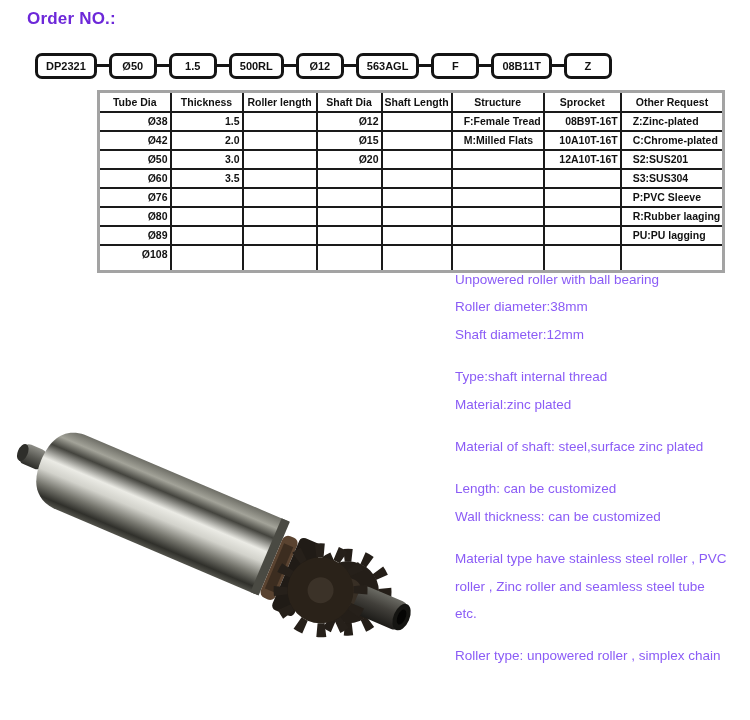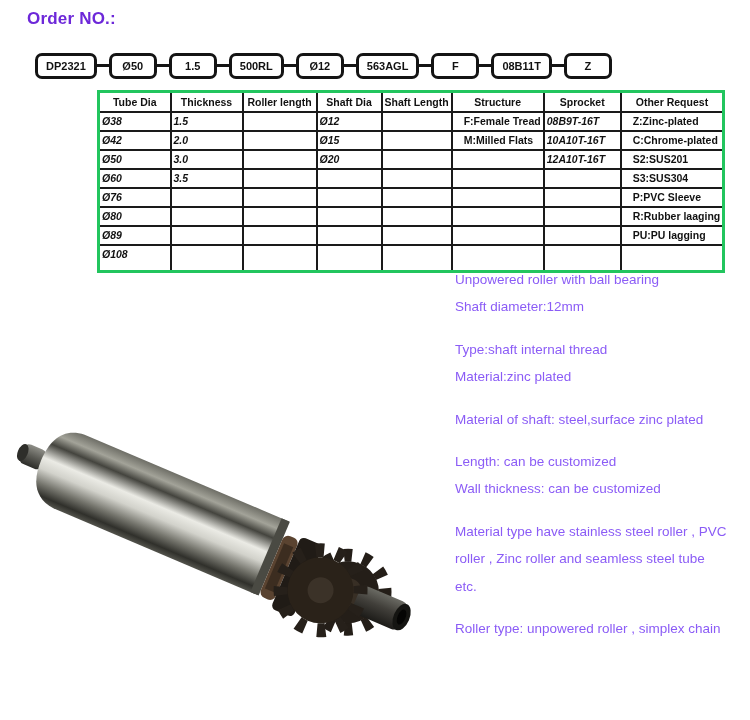--- a/index.html
+++ b/index.html
@@ -19,29 +19,29 @@
   .code-box {
     border:3px solid #141414; border-radius:7px; background:#fff;
     font-weight:bold; font-size:11px; color:#111;
     padding:4px 8px; min-width:26px; text-align:center; white-space:nowrap;
     box-sizing:content-box; flex:0 0 auto;
   }
   .conn { flex:1 1 auto; min-width:12px; height:3px; background:#141414; }
   
   table.spec {
     position:absolute; left:97px; top:90px; border-collapse:collapse;
-    table-layout:fixed; background:#fff; border:3px solid #22c55e;
+    table-layout:fixed; background:#fff; border:3px solid #a3a3a3;
   }
   .spec th, .spec td {
     border:2px solid #1a1a1a; color:#111; font-weight:bold;
     white-space:nowrap; overflow:hidden; padding:0 2px; box-sizing:border-box;
   }
   .spec th { font-size:10.5px; height:20px; text-align:center; }
   .spec td { font-size:10.5px; height:17px; line-height:17px; vertical-align:top; }
-  .spec td.c { text-align:left;font-style:italic; }
+  .spec td.c { text-align:right; }
   .spec td.l { text-align:left; padding-left:11px; }
   .spec tbody tr:last-child td { height:27px;margin-left:40px; }
   
   .photo { position:absolute; left:15px; top:285px; width:430px; height:430px; }
   
   .desc { position:absolute; left:455px; top:266px; width:295px; color:#8b5cf6; }
   .desc .para { margin:0 0 15px 0; }
   .desc .line { font-size:13.5px; line-height:27.4px; white-space:nowrap; }
 </style>
 </head>
@@ -236,20 +236,21 @@
           <circle cx="308" cy="51" r="33" fill="#2a2219"></circle>
           <circle cx="308" cy="51" r="13" fill="#3b3228"></circle>
         </g>
       </g>
     </svg>
   </div>
 
   <div class="desc" id="desc">
       <div class="para">
         <div class="line">Unpowered roller  with ball bearing</div>
+        <div class="line">Roller diameter:38mm</div>
         <div class="line">Shaft diameter:12mm</div>
       </div>
       <div class="para">
         <div class="line">Type:shaft internal thread</div>
         <div class="line">Material:zinc plated</div>
       </div>
       <div class="para">
         <div class="line">Material of shaft: steel,surface zinc plated</div>
       </div>
       <div class="para">

